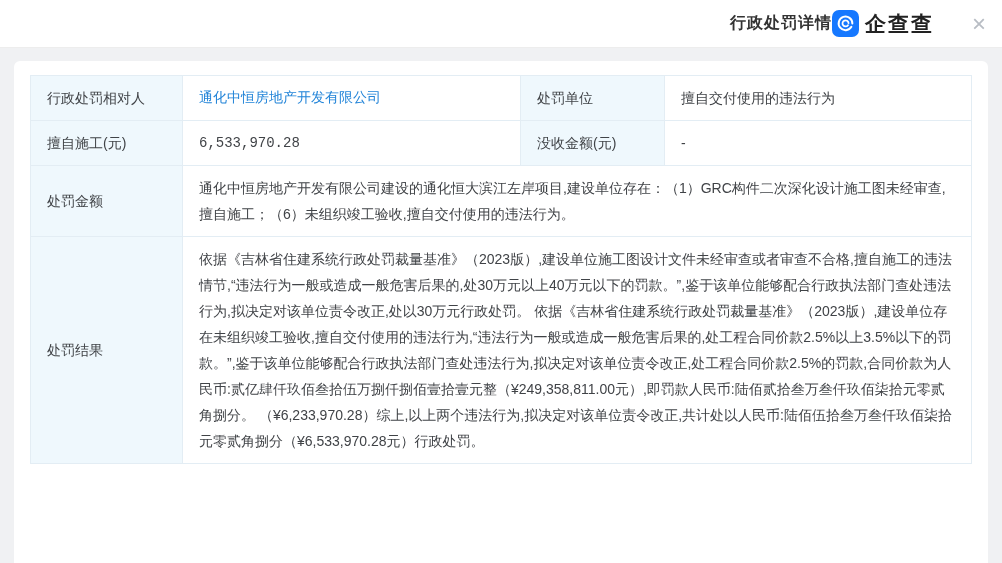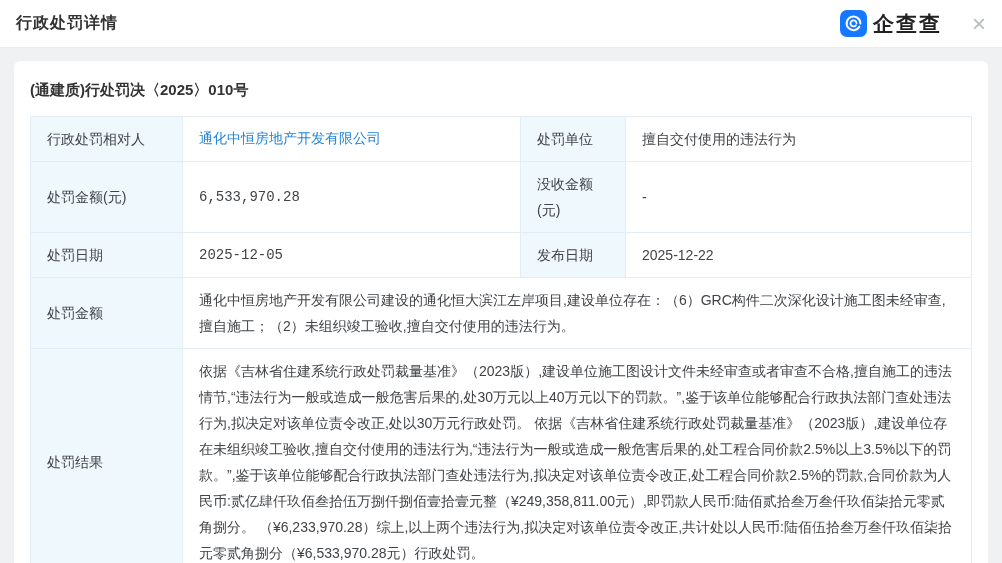--- a/index.html
+++ b/index.html
@@ -3,25 +3,25 @@
 <meta charset="utf-8">
 <style>
   * { margin: 0; padding: 0; box-sizing: border-box; }
   html, body {
     width: 1002px; height: 563px; overflow: hidden;
     font-family: "Liberation Sans", "DejaVu Sans", sans-serif;
     background: #f0f1f3;
   }
   .modal-header {
     height: 48px; background: #ffffff;
-    display: flex; align-items: center; justify-content: space-between;
+    display: flex; align-items: center; justify-content: flex-end;
     padding: 0 16px; border-bottom: 1px solid #ededed;
   }
   .modal-title { font-size: 16px; font-weight: bold; color: #333; letter-spacing: 1px; }
-  .header-right { display: flex; align-items: center; gap: 16px; }
+  .header-right { display: flex; align-items: center; gap: 24px; }
   .brand { display: flex; align-items: center; gap: 6px; }
   .brand-icon {
     width: 27px; height: 27px; border-radius: 7px;
     background: #1678ff; display: flex; align-items: center; justify-content: center;
   }
   .brand-text { font-size: 21px; font-weight: bold; color: #222; letter-spacing: 2px; }
   .close-btn {
     font-size: 24px; color: #b8bdc4; cursor: pointer; line-height: 1;
     margin-left: 14px; font-weight: normal;
   }
@@ -35,21 +35,21 @@
     width: 100%; border-collapse: collapse; table-layout: fixed;
     border: 1px solid #e3edf4;
   }
   table.info-table td {
     border: 1px solid #e3edf4;
     font-size: 14px; color: #404347; line-height: 26px;
     padding: 9px 16px; vertical-align: middle;
     word-break: break-all;
   }
   td.lbl { background: #eff8fd; width: 152px; color: #43474c; }
-  td.lbl2 { background: #eff8fd; width: 105px; color: #43474c; }
+  td.lbl2 { background: #eff8fd; width: 144px; color: #43474c; }
   td.val1 { width: 338px; font-family: Liberation Mono, monospace; }
   a.company-link { color: #2284d8; text-decoration: none; cursor: pointer; }
 </style>
 </head>
 <body>
 
 <div class="modal-header">
   <div class="modal-title">行政处罚详情</div>
   <div class="header-right">
     <div class="brand">
@@ -60,47 +60,40 @@
         </svg>
       </div>
       <span class="brand-text">企查查</span>
     </div>
     <span class="close-btn">×</span>
   </div>
 </div>
 
 <div class="content">
   <div class="card">
-    <div class="doc-number">(通建质)行处罚决〈2025〉010号</div>
 
     <table class="info-table">
       <tbody>
         <tr>
           <td class="lbl">行政处罚相对人</td>
           <td class="val1">
             <a class="company-link">通化中恒房地产开发有限公司</a>
           </td>
           <td class="lbl2">处罚单位</td>
           <td>擅自交付使用的违法行为</td>
         </tr>
         <tr>
-          <td class="lbl">处罚金额(元)</td>
+          <td class="lbl">擅自施工(元)</td>
           <td class="val1">6,533,970.28</td>
           <td class="lbl2">没收金额(元)</td>
           <td>-</td>
         </tr>
         <tr>
-          <td class="lbl">处罚日期</td>
-          <td class="val1">2025-12-05</td>
-          <td class="lbl2">发布日期</td>
-          <td>2025-12-22</td>
-        </tr>
-        <tr>
           <td class="lbl">处罚金额</td>
-          <td colspan="3">通化中恒房地产开发有限公司建设的通化恒大滨江左岸项目,建设单位存在：（6）GRC构件二次深化设计施工图未经审查,擅自施工；（2）未组织竣工验收,擅自交付使用的违法行为。</td>
+          <td colspan="3">通化中恒房地产开发有限公司建设的通化恒大滨江左岸项目,建设单位存在：（1）GRC构件二次深化设计施工图未经审查,擅自施工；（6）未组织竣工验收,擅自交付使用的违法行为。</td>
         </tr>
         <tr>
           <td class="lbl">处罚结果</td>
           <td colspan="3">依据《吉林省住建系统行政处罚裁量基准》（2023版）,建设单位施工图设计文件未经审查或者审查不合格,擅自施工的违法情节,“违法行为一般或造成一般危害后果的,处30万元以上40万元以下的罚款。”,鉴于该单位能够配合行政执法部门查处违法行为,拟决定对该单位责令改正,处以30万元行政处罚。 依据《吉林省住建系统行政处罚裁量基准》（2023版）,建设单位存在未组织竣工验收,擅自交付使用的违法行为,“违法行为一般或造成一般危害后果的,处工程合同价款2.5%以上3.5%以下的罚款。”,鉴于该单位能够配合行政执法部门查处违法行为,拟决定对该单位责令改正,处工程合同价款2.5%的罚款,合同价款为人民币:贰亿肆仟玖佰叁拾伍万捌仟捌佰壹拾壹元整（¥249,358,811.00元）,即罚款人民币:陆佰贰拾叁万叁仟玖佰柒拾元零贰角捌分。 （¥6,233,970.28）综上,以上两个违法行为,拟决定对该单位责令改正,共计处以人民币:陆佰伍拾叁万叁仟玖佰柒拾元零贰角捌分（¥6,533,970.28元）行政处罚。</td>
         </tr>
 
       </tbody>
     </table>
   </div>
 </div>

